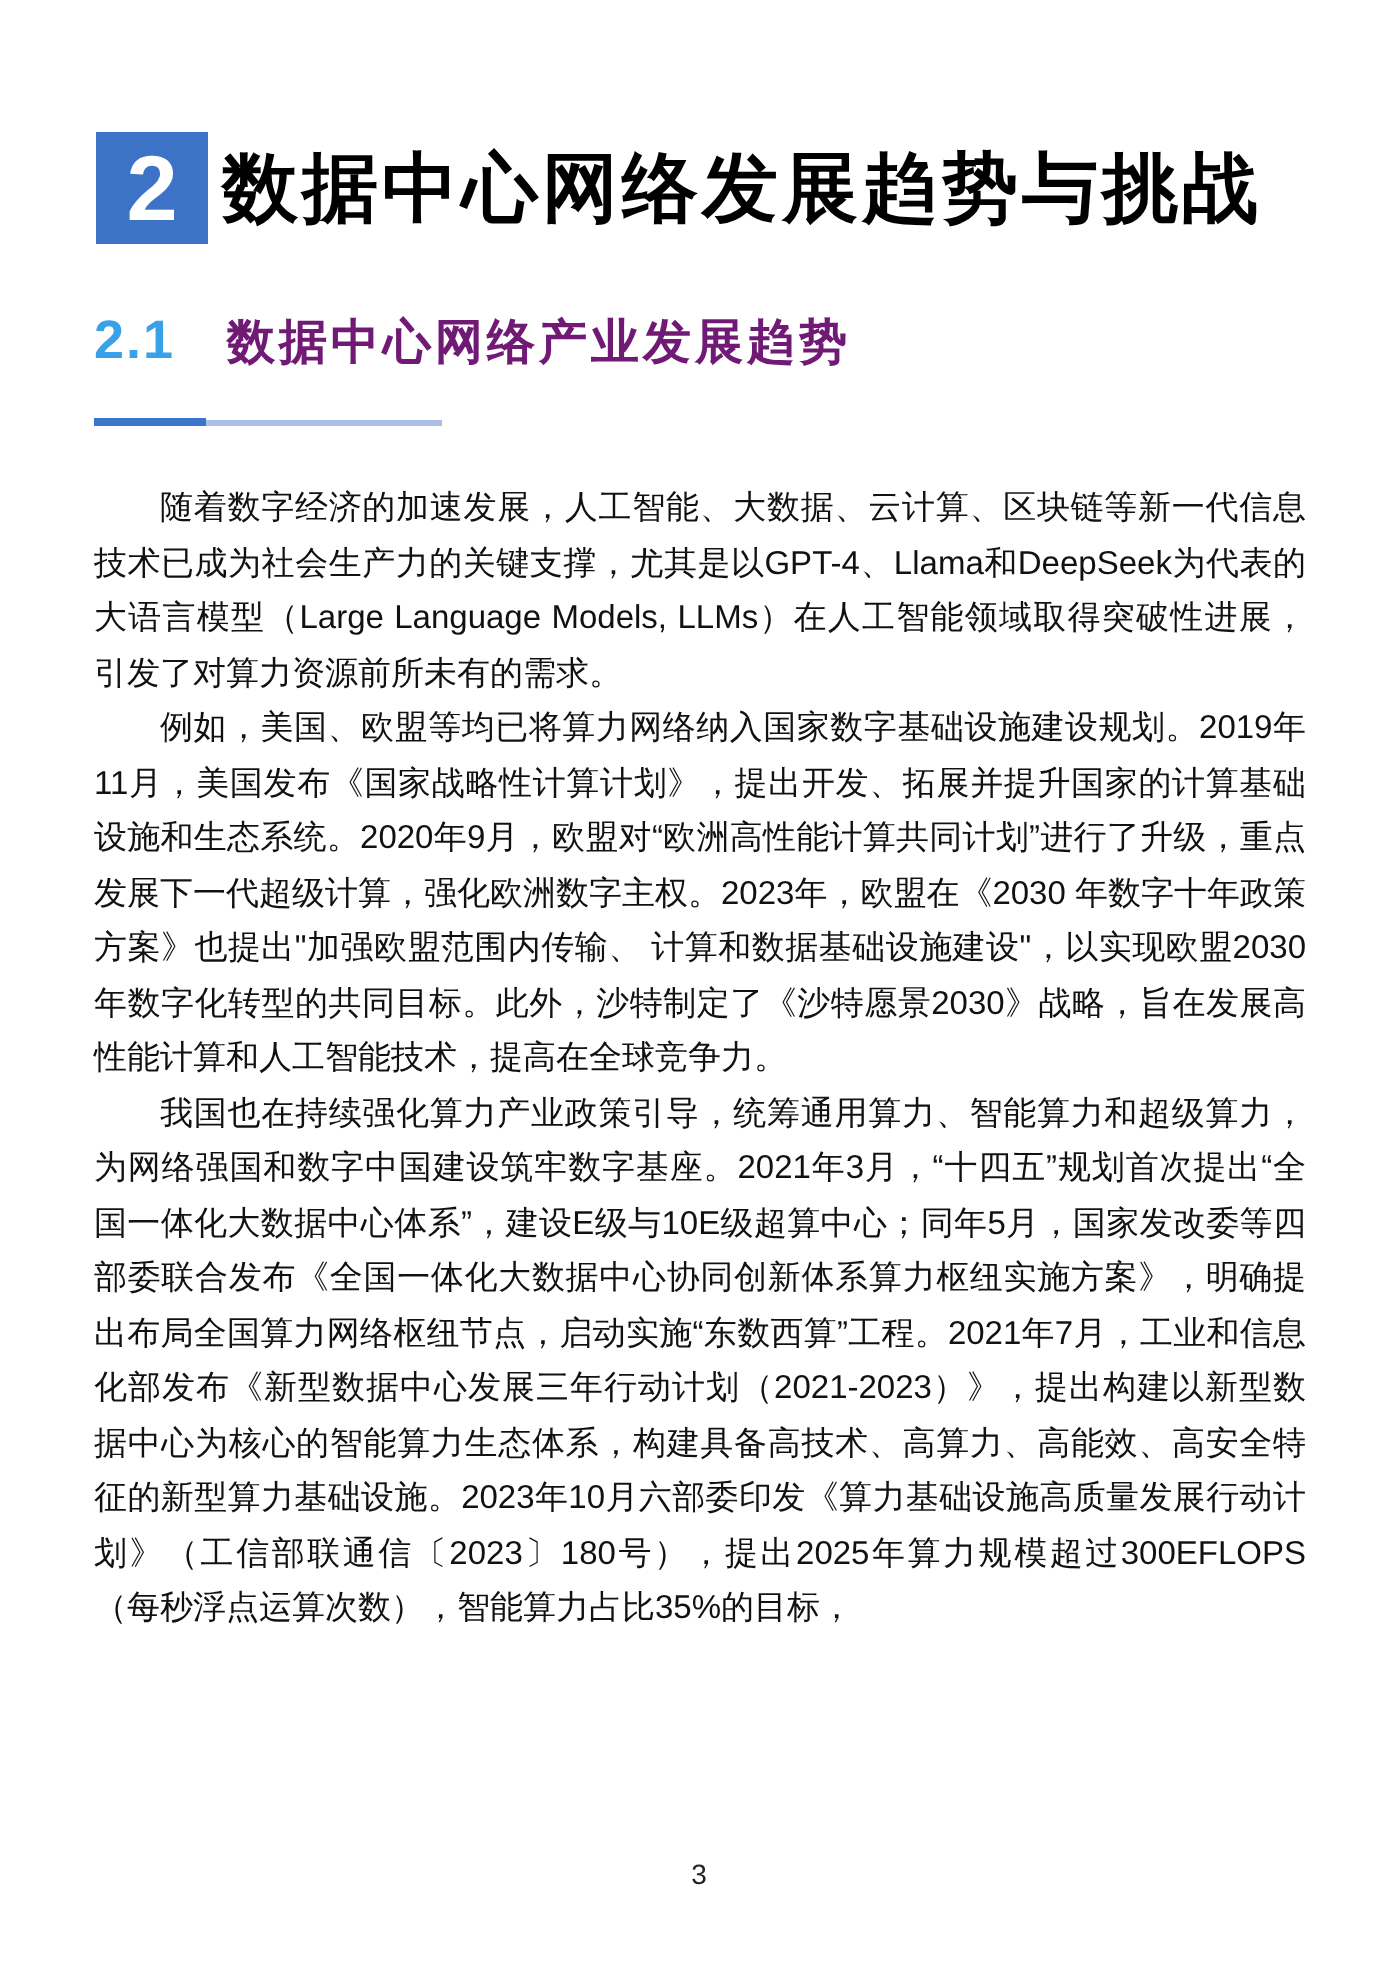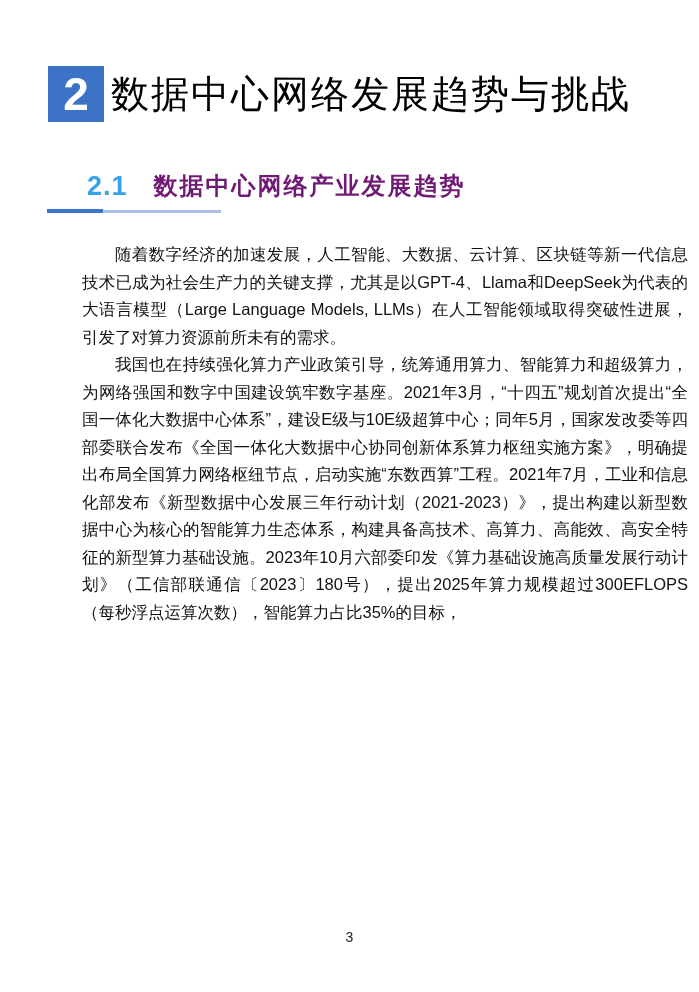--- a/index.html
+++ b/index.html
@@ -35,34 +35,33 @@
     font-weight: bold;
     display: flex;
     align-items: center;
     justify-content: center;
     flex: 0 0 auto;
     line-height: 1;
   }
   .chapter-title {
     margin-left: 7px;
     font-size: 38px;
-    font-weight: normal;
+    font-weight: bold;
     letter-spacing: 2px;
     color: #000000;
     white-space: nowrap;
   }
 
   
   .section-header {
     position: absolute;
     left: 47px;
-    top: 170px;
+    top: 155px;
     display: flex;
-    align-items: center;
-    margin-left: 40px;
+    align-items: flex-start;
   }
   .section-number {
     color: var(--section-number, #38A1E8);
     font-size: 27px;
     font-weight: bold;
     letter-spacing: 1px;
   }
   .section-title {
     margin-left: 26px;
     font-size: 24px;
@@ -90,21 +89,20 @@
     width: 118px; height: 3px;
     background: var(--underline-light, #A9BFE8);
   }
 
   
   .body-text {
     position: absolute;
     left: 47px;
     top: 241px;
     width: 606px;
-    margin-left: 35px;
   }
   .body-text p {
     margin: 0;
     font-size: 16.5px;
     line-height: 27.5px;
     text-align: justify;
     text-indent: 2em;
     color: #111111;
     word-break: break-all;
   }
@@ -134,18 +132,19 @@
     <span class="section-number">2.1</span>
     <span class="section-title">数据中心网络产业发展趋势</span>
   </div>
   <div class="section-underline">
     <span class="seg-dark"></span>
     <span class="seg-light"></span>
   </div>
 
   <div class="body-text">
     <p>随着数字经济的加速发展，人工智能、大数据、云计算、区块链等新一代信息技术已成为社会生产力的关键支撑，尤其是以GPT-4、Llama和DeepSeek为代表的大语言模型（Large Language Models, LLMs）在人工智能领域取得突破性进展，引发了对算力资源前所未有的需求。</p>
+    <p>例如，美国、欧盟等均已将算力网络纳入国家数字基础设施建设规划。2019年11月，美国发布《国家战略性计算计划》，提出开发、拓展并提升国家的计算基础设施和生态系统。2020年9月，欧盟对“欧洲高性能计算共同计划”进行了升级，重点发展下一代超级计算，强化欧洲数字主权。2023年，欧盟在《2030 年数字十年政策方案》也提出"加强欧盟范围内传输、 计算和数据基础设施建设"，以实现欧盟2030年数字化转型的共同目标。此外，沙特制定了《沙特愿景2030》战略，旨在发展高性能计算和人工智能技术，提高在全球竞争力。</p>
     <p>我国也在持续强化算力产业政策引导，统筹通用算力、智能算力和超级算力，为网络强国和数字中国建设筑牢数字基座。2021年3月，“十四五”规划首次提出“全国一体化大数据中心体系”，建设E级与10E级超算中心；同年5月，国家发改委等四部委联合发布《全国一体化大数据中心协同创新体系算力枢纽实施方案》，明确提出布局全国算力网络枢纽节点，启动实施“东数西算”工程。2021年7月，工业和信息化部发布《新型数据中心发展三年行动计划（2021-2023）》，提出构建以新型数据中心为核心的智能算力生态体系，构建具备高技术、高算力、高能效、高安全特征的新型算力基础设施。2023年10月六部委印发《算力基础设施高质量发展行动计划》（工信部联通信〔2023〕180号），提出2025年算力规模超过300EFLOPS（每秒浮点运算次数），智能算力占比35%的目标，</p>
   </div>
 
   <div class="page-number">3</div>
 
 </div>
 
 </body></html>

